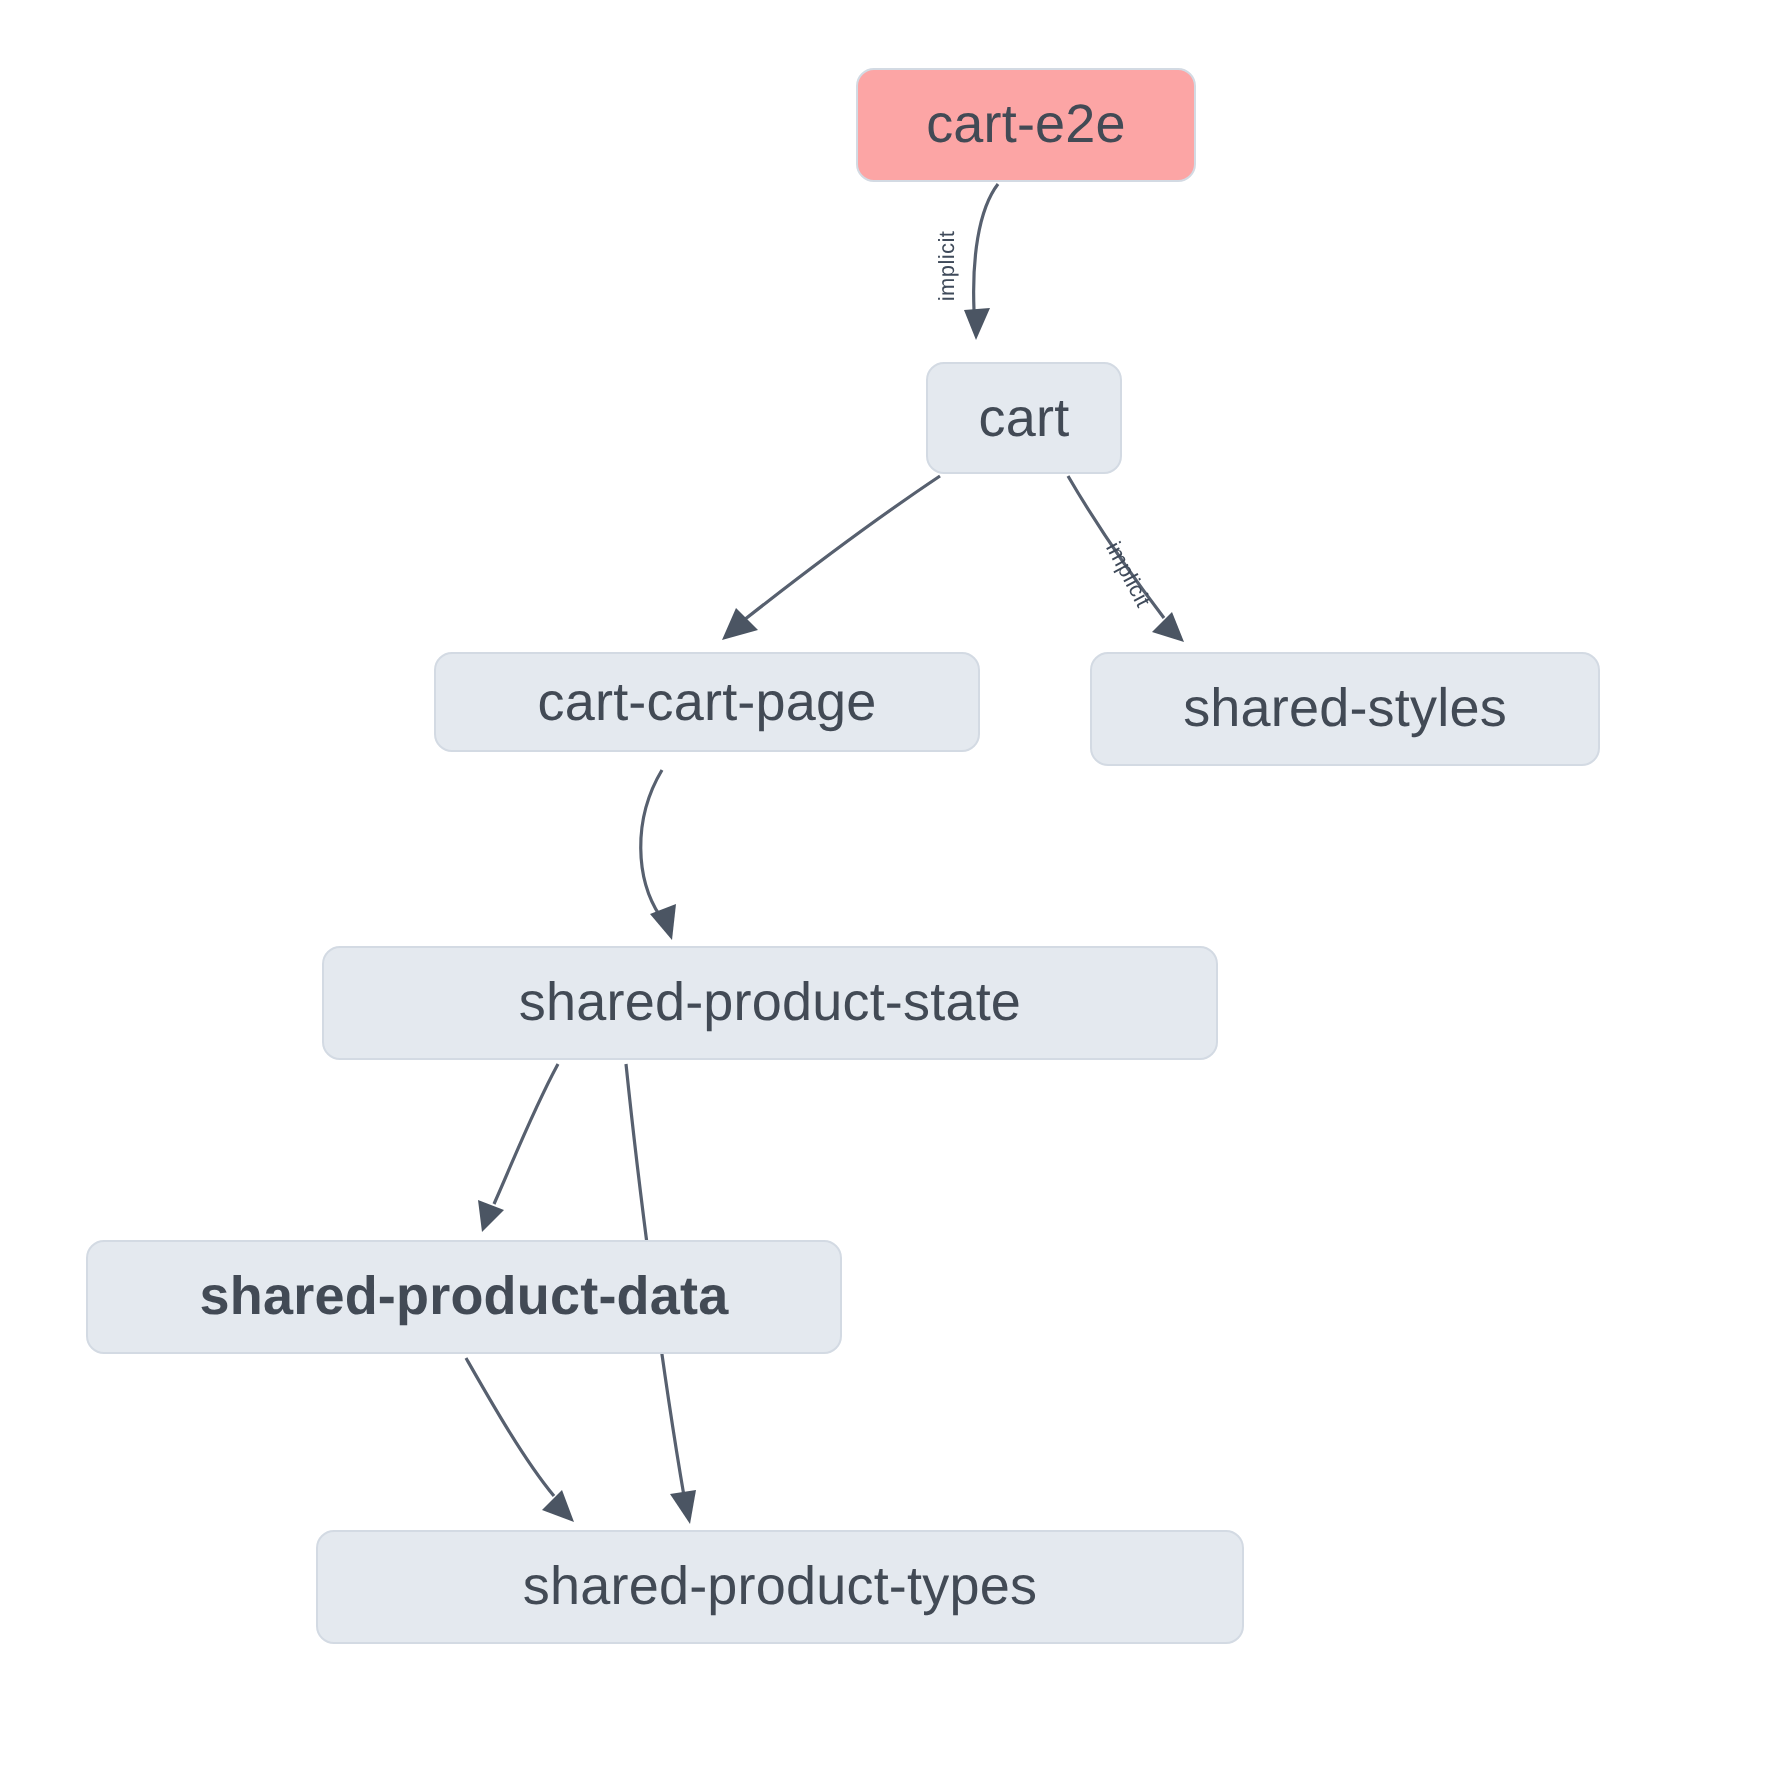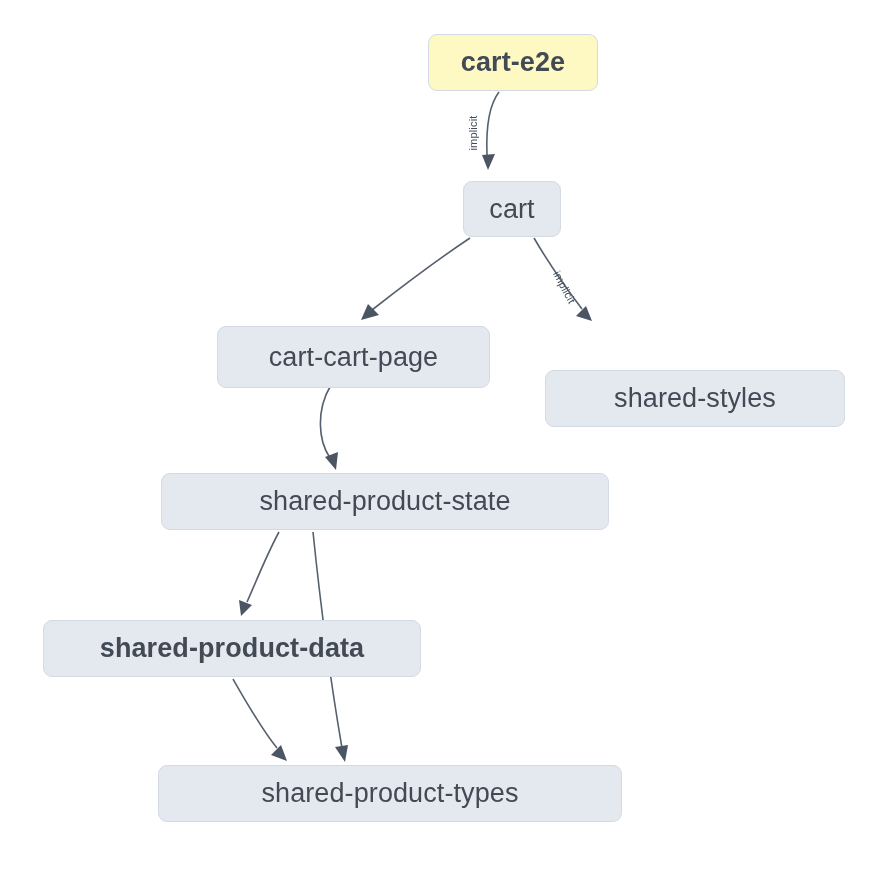--- a/index.html
+++ b/index.html
@@ -95,30 +95,30 @@
         <path class="edge-path" d="M 313 532 C 320 600, 332 690, 342 748" stroke="#57606f"></path>
         <polygon class="edge-arrow" points="345,762 335,747 348,745" fill="#4b5563"></polygon>
       </g>
       <g>
         <path class="edge-path" d="M 233 679 C 245 700, 262 730, 277 748" stroke="#57606f"></path>
         <polygon class="edge-arrow" points="287,761 271,755 281,745" fill="#4b5563"></polygon>
       </g>
     </svg>
 
   <div id="node-layer">
-      <div class="node" style="left: 428px; top: 34px; width: 170px; height: 57px; background: #fef9c3; border-color: rgb(211, 218, 227); color: rgb(66, 74, 85); font-weight: bold;">
+      <div class="node" style="left: 428px; top: 34px; width: 170px; height: 57px; background: #fca5a5; border-color: rgb(211, 218, 227); color: rgb(66, 74, 85);">
         <span class="node-label">cart-e2e</span>
       </div>
       <div class="node" style="left: 463px; top: 181px; width: 98px; height: 56px; background: rgb(228, 233, 239); border-color: rgb(211, 218, 227); color: rgb(66, 74, 85); align-items: center;">
         <span class="node-label">cart</span>
       </div>
-      <div class="node" style="left: 217px; top: 326px; width: 273px; height: 62px; background: rgb(228, 233, 239); border-color: rgb(211, 218, 227); color: rgb(66, 74, 85); justify-content: center;">
+      <div class="node" style="left: 217px; top: 326px; width: 273px; height: 50px; background: rgb(228, 233, 239); border-color: rgb(211, 218, 227); color: rgb(66, 74, 85); justify-content: center;">
         <span class="node-label">cart-cart-page</span>
       </div>
-      <div class="node" style="left: 545px; top: 326px; width: 300px; height: 57px; background: rgb(228, 233, 239); border-color: rgb(211, 218, 227); color: rgb(66, 74, 85); margin-top: 44px;">
+      <div class="node" style="left: 545px; top: 326px; width: 255px; height: 57px; background: rgb(228, 233, 239); border-color: rgb(211, 218, 227); color: rgb(66, 74, 85);">
         <span class="node-label">shared-styles</span>
       </div>
       <div class="node" style="left: 161px; top: 473px; width: 448px; height: 57px; background: rgb(228, 233, 239); border-color: rgb(211, 218, 227); color: rgb(66, 74, 85);">
         <span class="node-label">shared-product-state</span>
       </div>
       <div class="node" style="left: 43px; top: 620px; width: 378px; height: 57px; background: rgb(228, 233, 239); border-color: rgb(211, 218, 227); color: rgb(66, 74, 85); font-weight: bold;">
         <span class="node-label">shared-product-data</span>
       </div>
       <div class="node" style="left: 158px; top: 765px; width: 464px; height: 57px; background: rgb(228, 233, 239); border-color: rgb(211, 218, 227); color: rgb(66, 74, 85);">
         <span class="node-label">shared-product-types</span>

